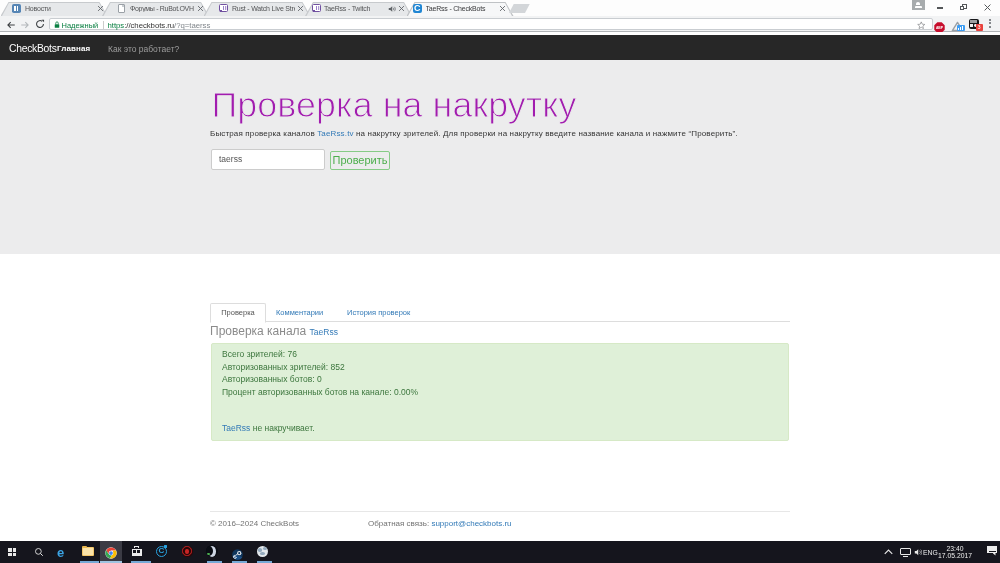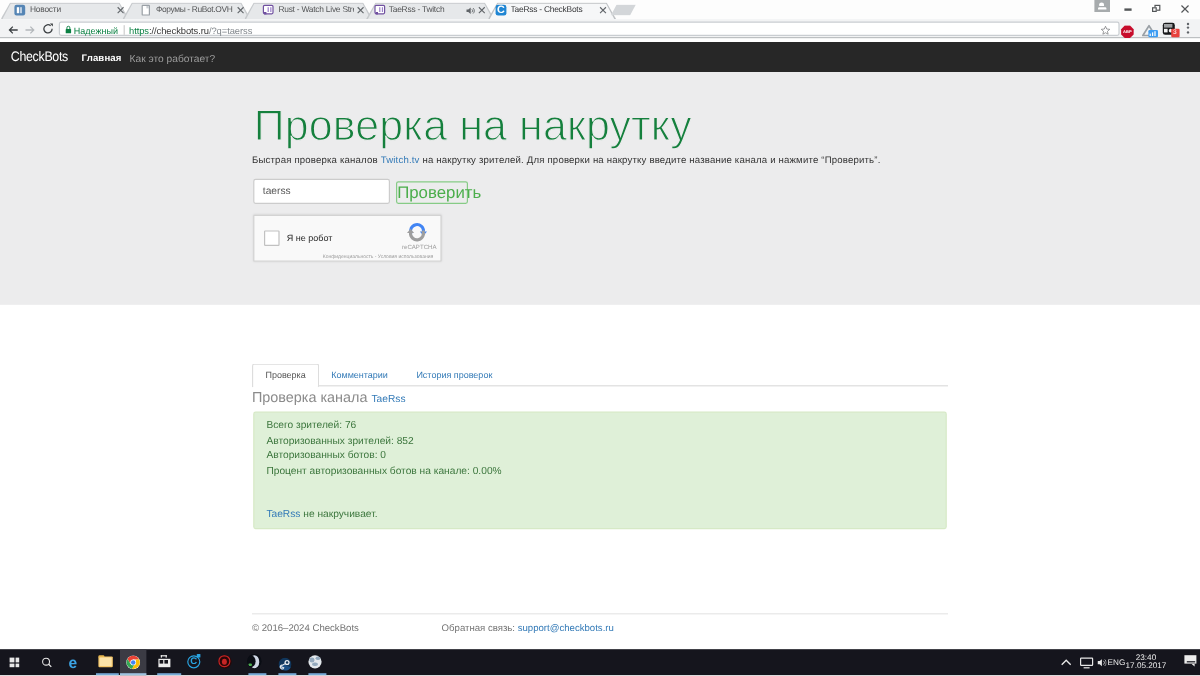--- a/index.html
+++ b/index.html
@@ -24,27 +24,27 @@
   .twitch:before { content:""; position:absolute; left:0.2px; top:4.6px; width:2.2px; height:2.6px; background:#7050a0; }
   .twitch:after { content:""; position:absolute; left:2.8px; top:1.2px; width:1.3px; height:3.2px; background:#9a7fc9; box-shadow:2.2px 0 0 #9a7fc9; }
 
   #toolbar { position:absolute; left:0; top:16px; width:1000px; height:16px; background:#f2f3f4; border-bottom:1px solid #b0b3b6; }
   #urlbox { position:absolute; left:48.5px; top:1.5px; width:884px; height:12.5px; background:#fff; border:1px solid #c9cdd1; border-radius:2px; }
 
   
   #web { position:absolute; left:0; top:32px; width:1000px; height:509px; background:#fff; }
   #navbar { position:absolute; left:0; top:3px; width:1000px; height:25px; background:#272727; }
   #brand { position:absolute; left:9px; top:7px; font-size:11.5px; letter-spacing:-0.3px; color:#fff; transform:scaleX(0.9); transform-origin:0 0; }
-  #nav1 { position:absolute; left:68px; top:8.5px; font-size:8px; font-weight:bold; color:#fff; letter-spacing:0.1px; }
+  #nav1 { position:absolute; left:57px; top:8.5px; font-size:8px; font-weight:bold; color:#fff; letter-spacing:0.1px; }
   #nav2 { position:absolute; left:108px; top:8.5px; font-size:8.5px; color:#9d9d9d; }
   #jumbo { position:absolute; left:0; top:28px; width:1000px; height:194px; background:#ececed; }
-  #h1 { position:absolute; left:211.5px; top:25.4px; font-size:35.8px; color:#15803d; letter-spacing:0.1px; white-space:nowrap; -webkit-text-stroke:1px #ececed; }
+  #h1 { position:absolute; left:211.5px; top:25.4px; font-size:35.8px; color:#a21caf; letter-spacing:0.1px; white-space:nowrap; -webkit-text-stroke:1px #ececed; }
   #lead { position:absolute; left:210px; top:68.5px; font-size:8px; letter-spacing:0.15px; color:#333; white-space:nowrap; }
   #inp { position:absolute; left:211px; top:89px; width:114px; height:21px; background:#fff; border:1px solid #ccc; border-radius:2px; font-size:8.5px; color:#555; line-height:19px; padding-left:7px; }
-  #btn { position:absolute; left:330px; top:90.5px; width:60px; height:19.5px; border:1px solid #86cb86; border-radius:2px; font-size:14px; color:#4cae4c; text-align:center; line-height:17.5px; }
+  #btn { position:absolute; left:330px; top:90.5px; width:60px; height:19.5px; border:1px solid #86cb86; border-radius:2px; font-size:11px; color:#4cae4c; text-align:center; line-height:17.5px; }
   
   #cap { position:absolute; left:211px; top:118.5px; width:157px; height:39px; background:#f9f9f9; border:1px solid #d3d3d3; border-radius:1px; box-shadow:0 0 2px rgba(0,0,0,0.08); }
   #capbox { position:absolute; left:8px; top:12px; width:13px; height:13px; background:#fff; border:1px solid #c1c1c1; border-radius:1px; }
   #captext { position:absolute; left:27px; top:14.5px; font-size:7.5px; color:#282828; }
   #caplogo { position:absolute; left:127px; top:5px; width:17px; height:17px; }
   #capword { position:absolute; left:122.5px; top:24px; font-size:6.5px; color:#9b9b9b; transform:scale(0.78); transform-origin:0 0; }
   #capterms { position:absolute; left:56.5px; top:32px; font-size:6.3px; color:#9b9b9b; white-space:nowrap; transform:scale(0.66); transform-origin:0 0; }
 
   .blue { color:#337ab7; }
   
@@ -198,41 +198,23 @@
     </div>
   </div>
   <div id="web">
     <div id="navbar">
       <div id="brand">CheckBots</div>
       <div id="nav1">Главная</div>
       <div id="nav2">Как это работает?</div>
     </div>
     <div id="jumbo">
       <div id="h1">Проверка на накрутку</div>
-      <div id="lead">Быстрая проверка каналов <span class="blue">Twitch.tv</span> на накрутку зрителей. Для проверки на накрутку введите название канала и нажмите “Проверить”.</div>
+      <div id="lead">Быстрая проверка каналов <span class="blue">TaeRss.tv</span> на накрутку зрителей. Для проверки на накрутку введите название канала и нажмите “Проверить”.</div>
       <div id="inp">taerss</div>
       <div id="btn">Проверить</div>
-      <div id="cap">
-        <div id="capbox"></div>
-        <div id="captext">Я не робот</div>
-        <div id="caplogo">
-          <svg width="17" height="17" viewBox="0 0 100 100">
-            <g fill="none">
-              <path d="M21 58 A32 32 0 1 1 82 46" stroke="#4285f4" stroke-width="15"></path>
-              <polygon points="64,46 99,46 81.5,67" fill="#4285f4" stroke="none"></polygon>
-              <g transform="rotate(180 50 50)">
-                <path d="M21 58 A32 32 0 1 1 82 46" stroke="#9e9e9e" stroke-width="15"></path>
-                <polygon points="64,46 99,46 81.5,67" fill="#9e9e9e" stroke="none"></polygon>
-              </g>
-            </g>
-          </svg>
-        </div>
-        <div id="capword">reCAPTCHA</div>
-        <div id="capterms">Конфиденциальность - Условия использования</div>
-      </div>
     </div>
     <div id="tabrow">
       <div id="tababact">Проверка</div>
       <div class="navtab" style="left:66px;">Комментарии</div>
       <div class="navtab" style="left:137px;">История проверок</div>
     </div>
     <div id="chead">Проверка канала <span class="blue">TaeRss</span></div>
     <div id="alert">
       <p>Всего зрителей: 76</p>
       <p>Авторизованных зрителей: 852</p>

